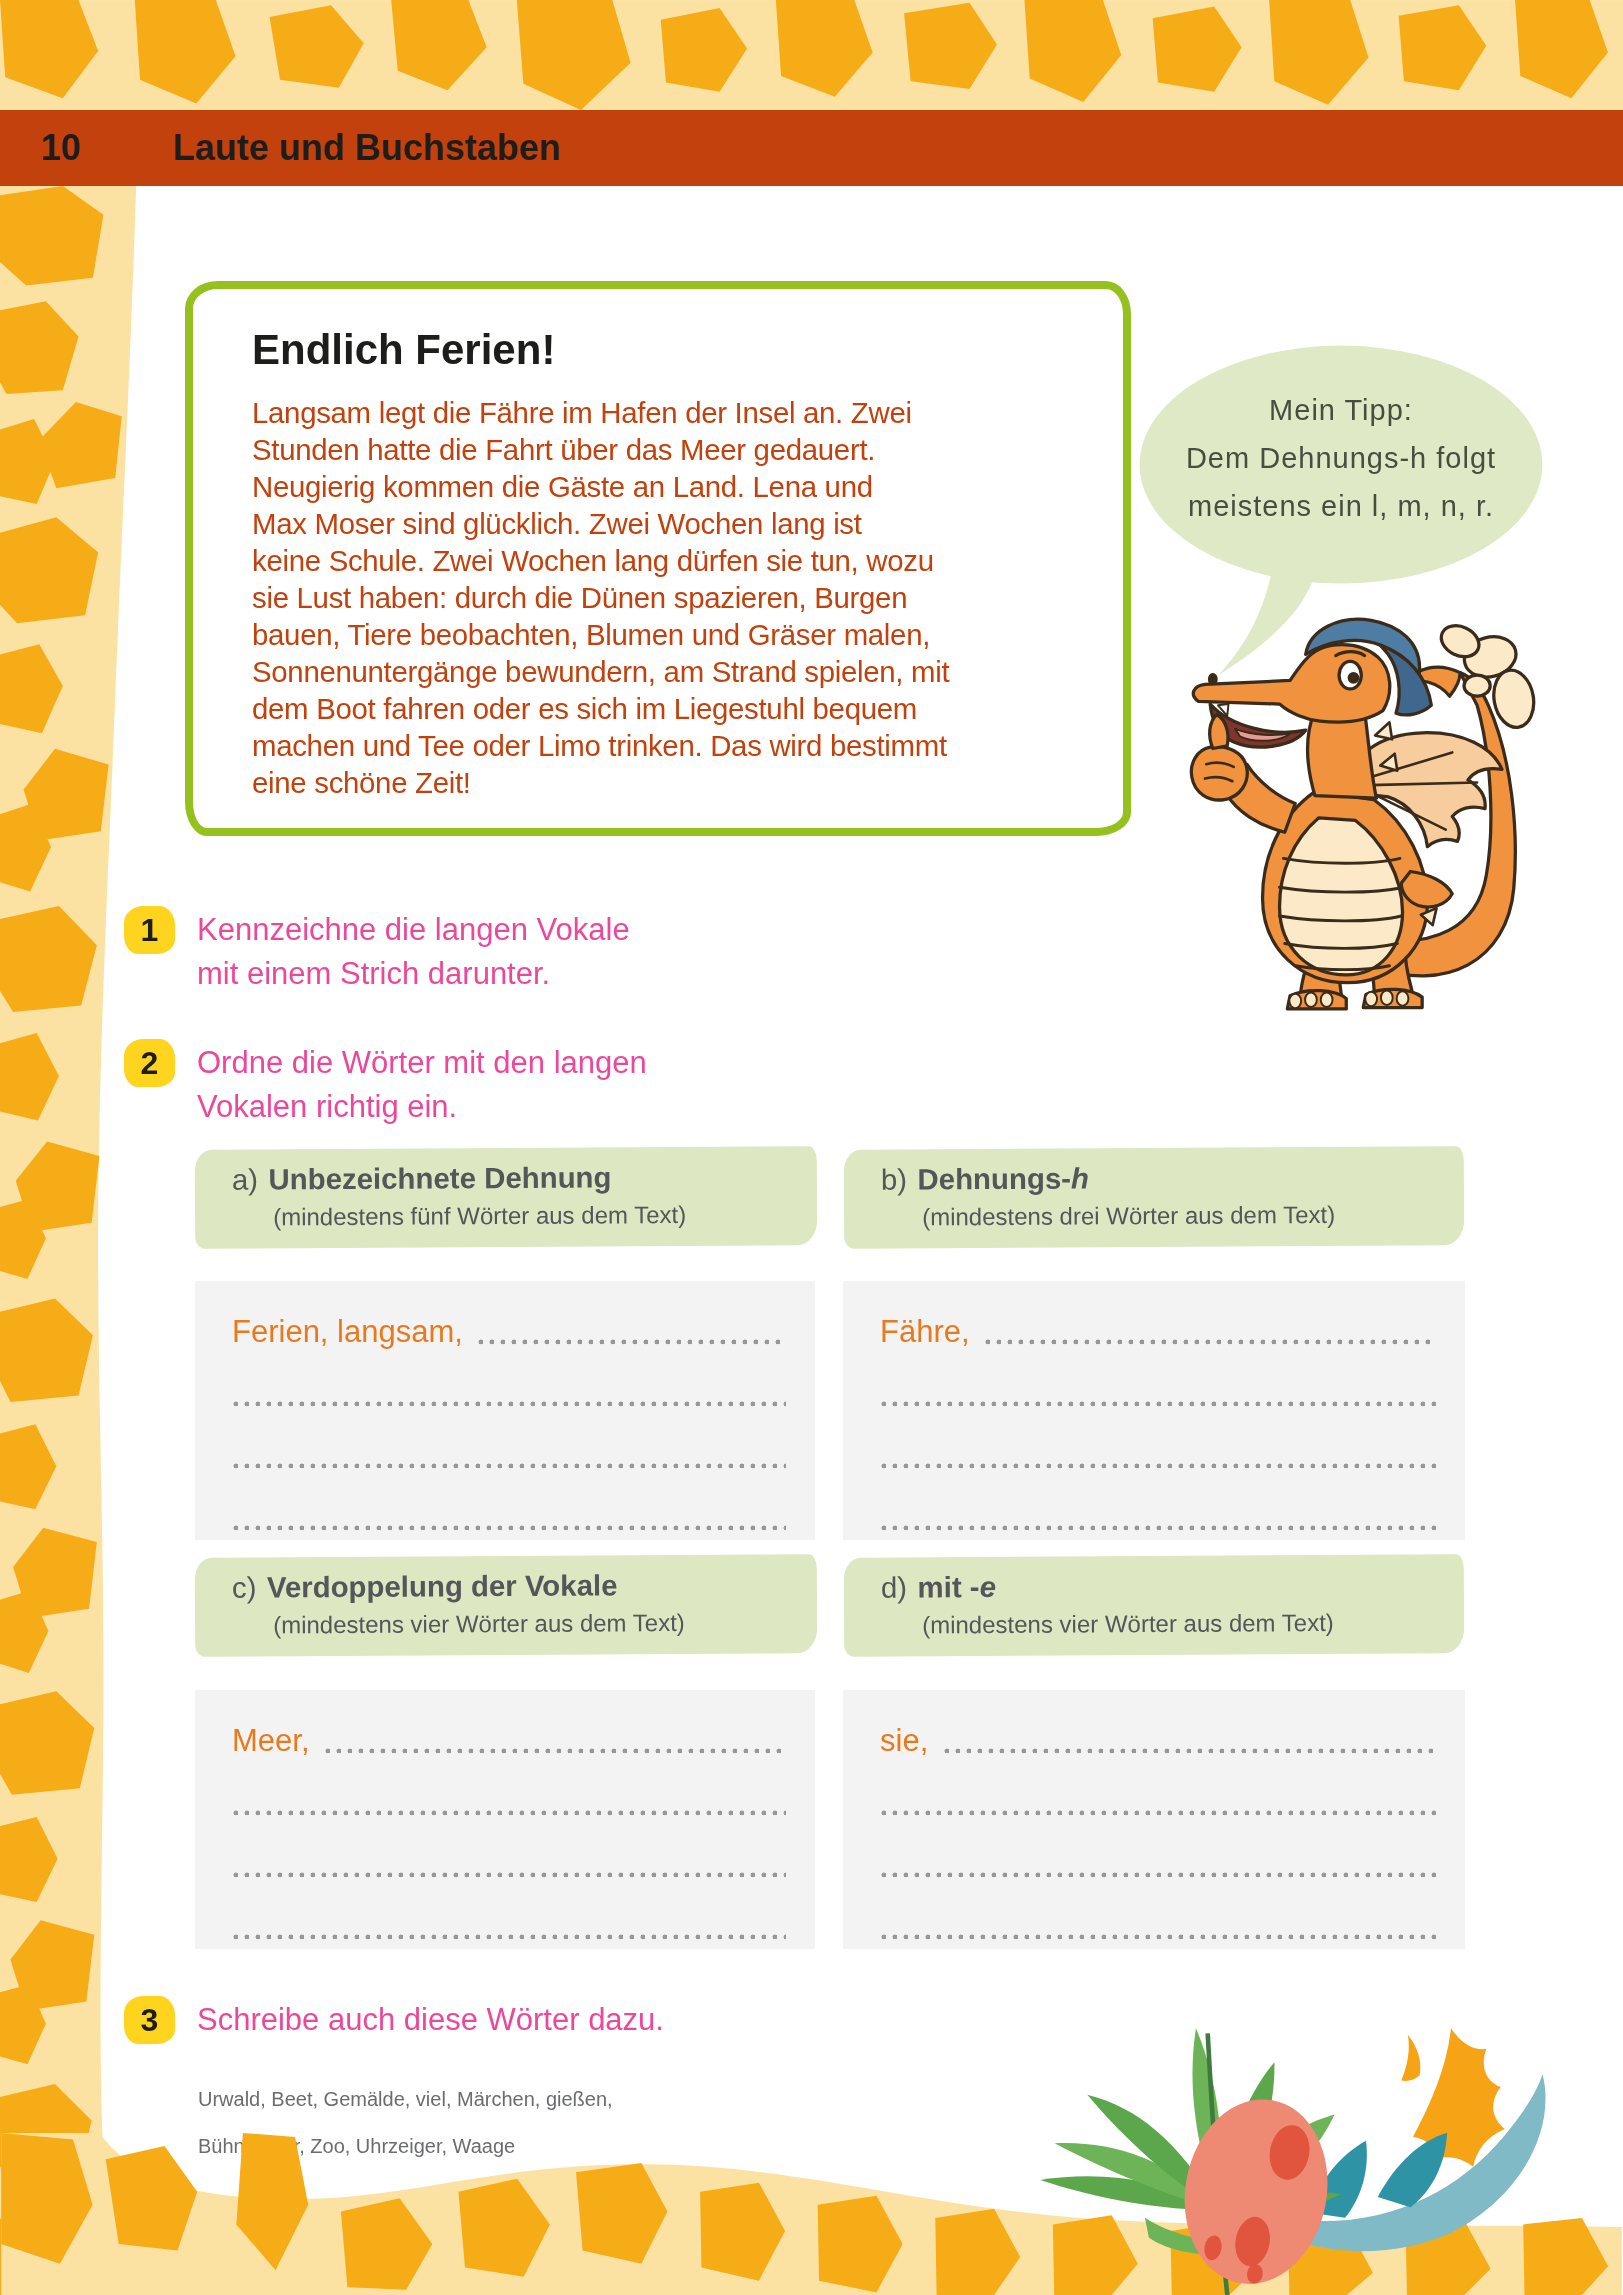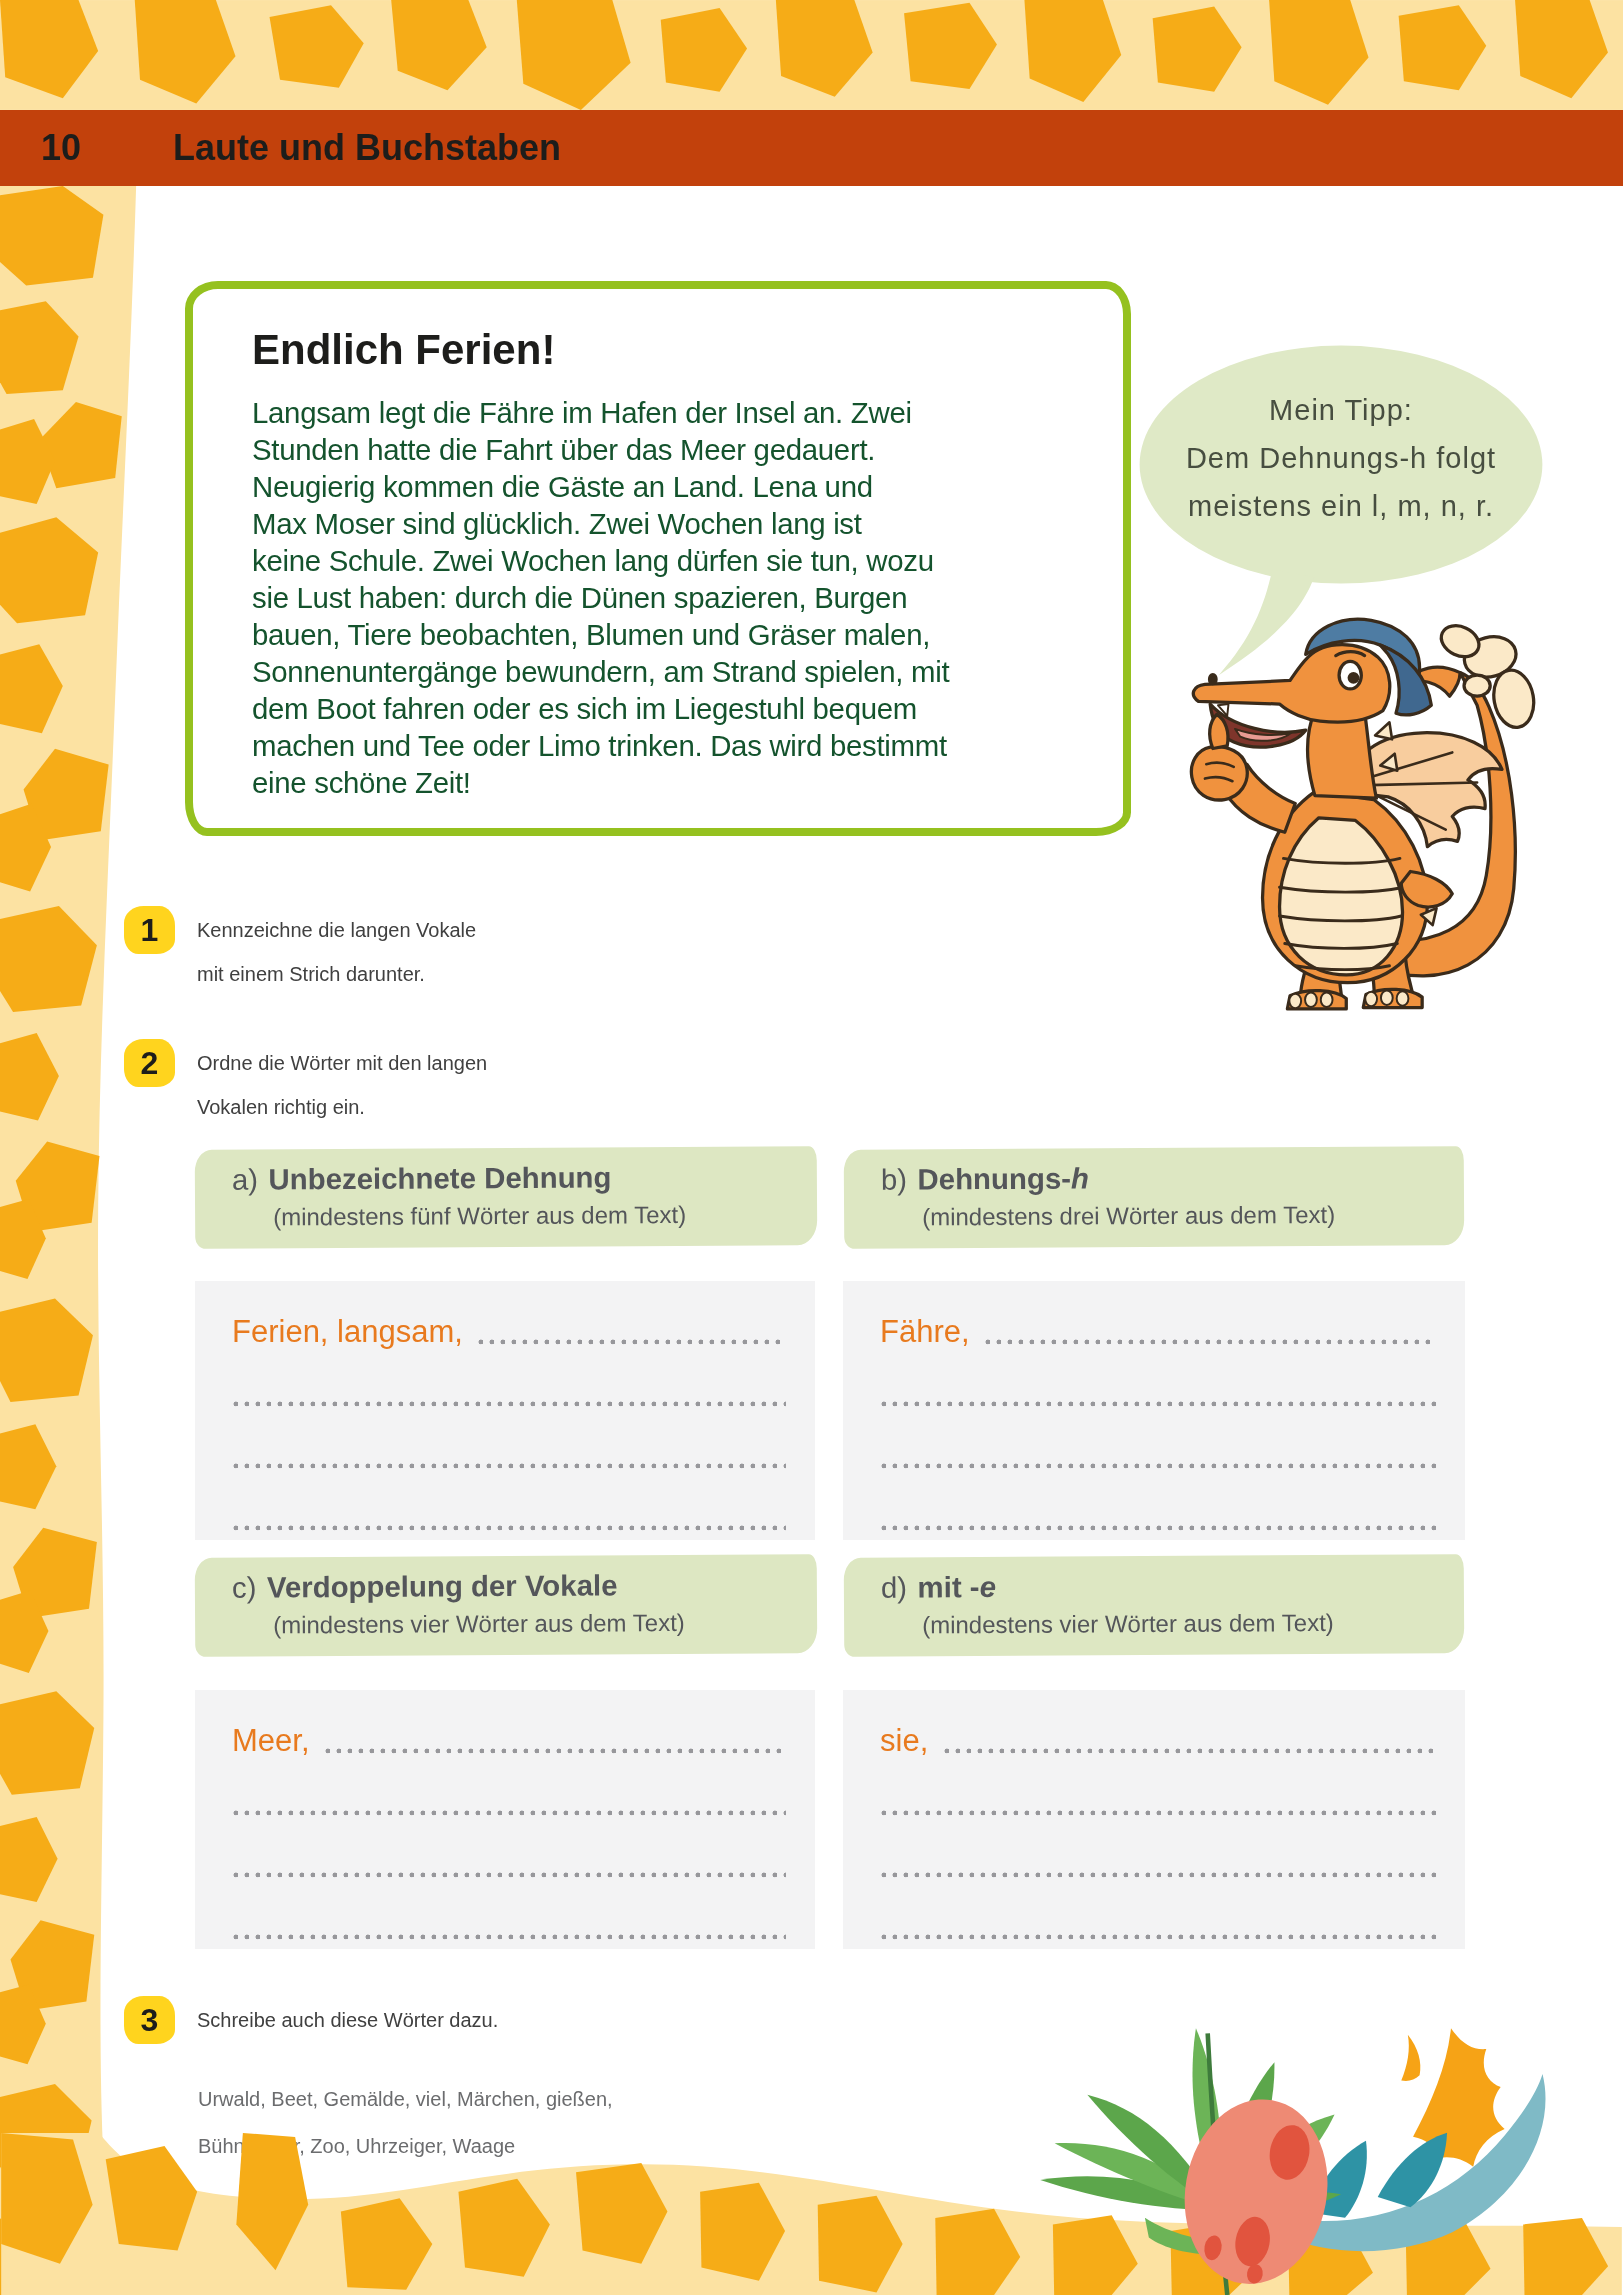--- a/index.html
+++ b/index.html
@@ -17,38 +17,38 @@
   .header-bar { position:absolute; left:0; top:110px; width:1623px; height:76px;
     background:#c2410c; display:flex; align-items:center; }
   .page-number { margin-left:41px; font-size:36px; font-weight:700; }
   .chapter-title { margin-left:92px; font-size:36px; font-weight:700;text-align:right; }
 
   .story-box { position:absolute; left:185px; top:281px; width:946px; height:555px;
     background:#fff; border:8.5px solid #95C11F; box-sizing:border-box;
     border-radius:33px 25px 35px 22px / 27.5px 33px 23.6px 34px;
     padding:37px 26px 0 59px; }
   .story-title { font-size:42px; font-weight:700; margin:0 0 19.6px 0; color:#1d1d1b; }
-  .story-lines div { font-size:29.4px; line-height:37px; color:#14532d; letter-spacing:-0.3px; }
+  .story-lines div { font-size:29.4px; line-height:37px; color:#c2410c; letter-spacing:-0.3px; }
 
   .tip { position:absolute; left:1135px; top:343px; width:412px; height:340px; }
   .tip svg { position:absolute; left:0; top:0; }
   .tip-text { position:absolute; left:0; top:43px; width:412px; text-align:center;
     font-size:29px; line-height:48px; color:#474E40; letter-spacing:1px; }
 
   .dragon { position:absolute; left:1150px; top:607px; }
 
   .exercise { position:absolute; display:flex; align-items:flex-start; }
   .ex-1 { left:124px; top:906px; }
   .ex-2 { left:124px; top:1039px; }
   .ex-3 { left:124px; top:1996px; }
   .badge { width:51px; height:48px; background:#FFD41E; flex:0 0 auto;
     border-radius:19.6px 15.7px 18.3px 14.4px / 17px 19.6px 14.4px 18.3px;
     display:flex; align-items:center; justify-content:center;
     font-size:32px; font-weight:700; color:#1d1d1b; }
-  .ex-lines { margin-left:22px; font-size:20px; line-height:44px; color:#404040; padding-top:2px; }
+  .ex-lines { margin-left:22px; font-size:31px; line-height:44px; color:#ec4899; padding-top:2px; }
 
   .cat-head { position:absolute; width:622px; height:99px; background:#DDE7C2;
     box-sizing:border-box; padding:13px 0 0 37px;
     border-radius:17px 7.9px 19.6px 10.5px / 22px 14.4px 25px 11.8px;
     transform:rotate(-0.35deg); color:#54565A; }
   .cat-line1 { font-size:29.4px; }
   .cat-letter { font-weight:400; margin-right:10.5px; }
   .cat-title { font-weight:700; }
   .cat-title-suffix { font-weight:700; font-style:italic; }
   .cat-hint { font-size:24px; margin-top:6.5px; padding-left:41px; }

